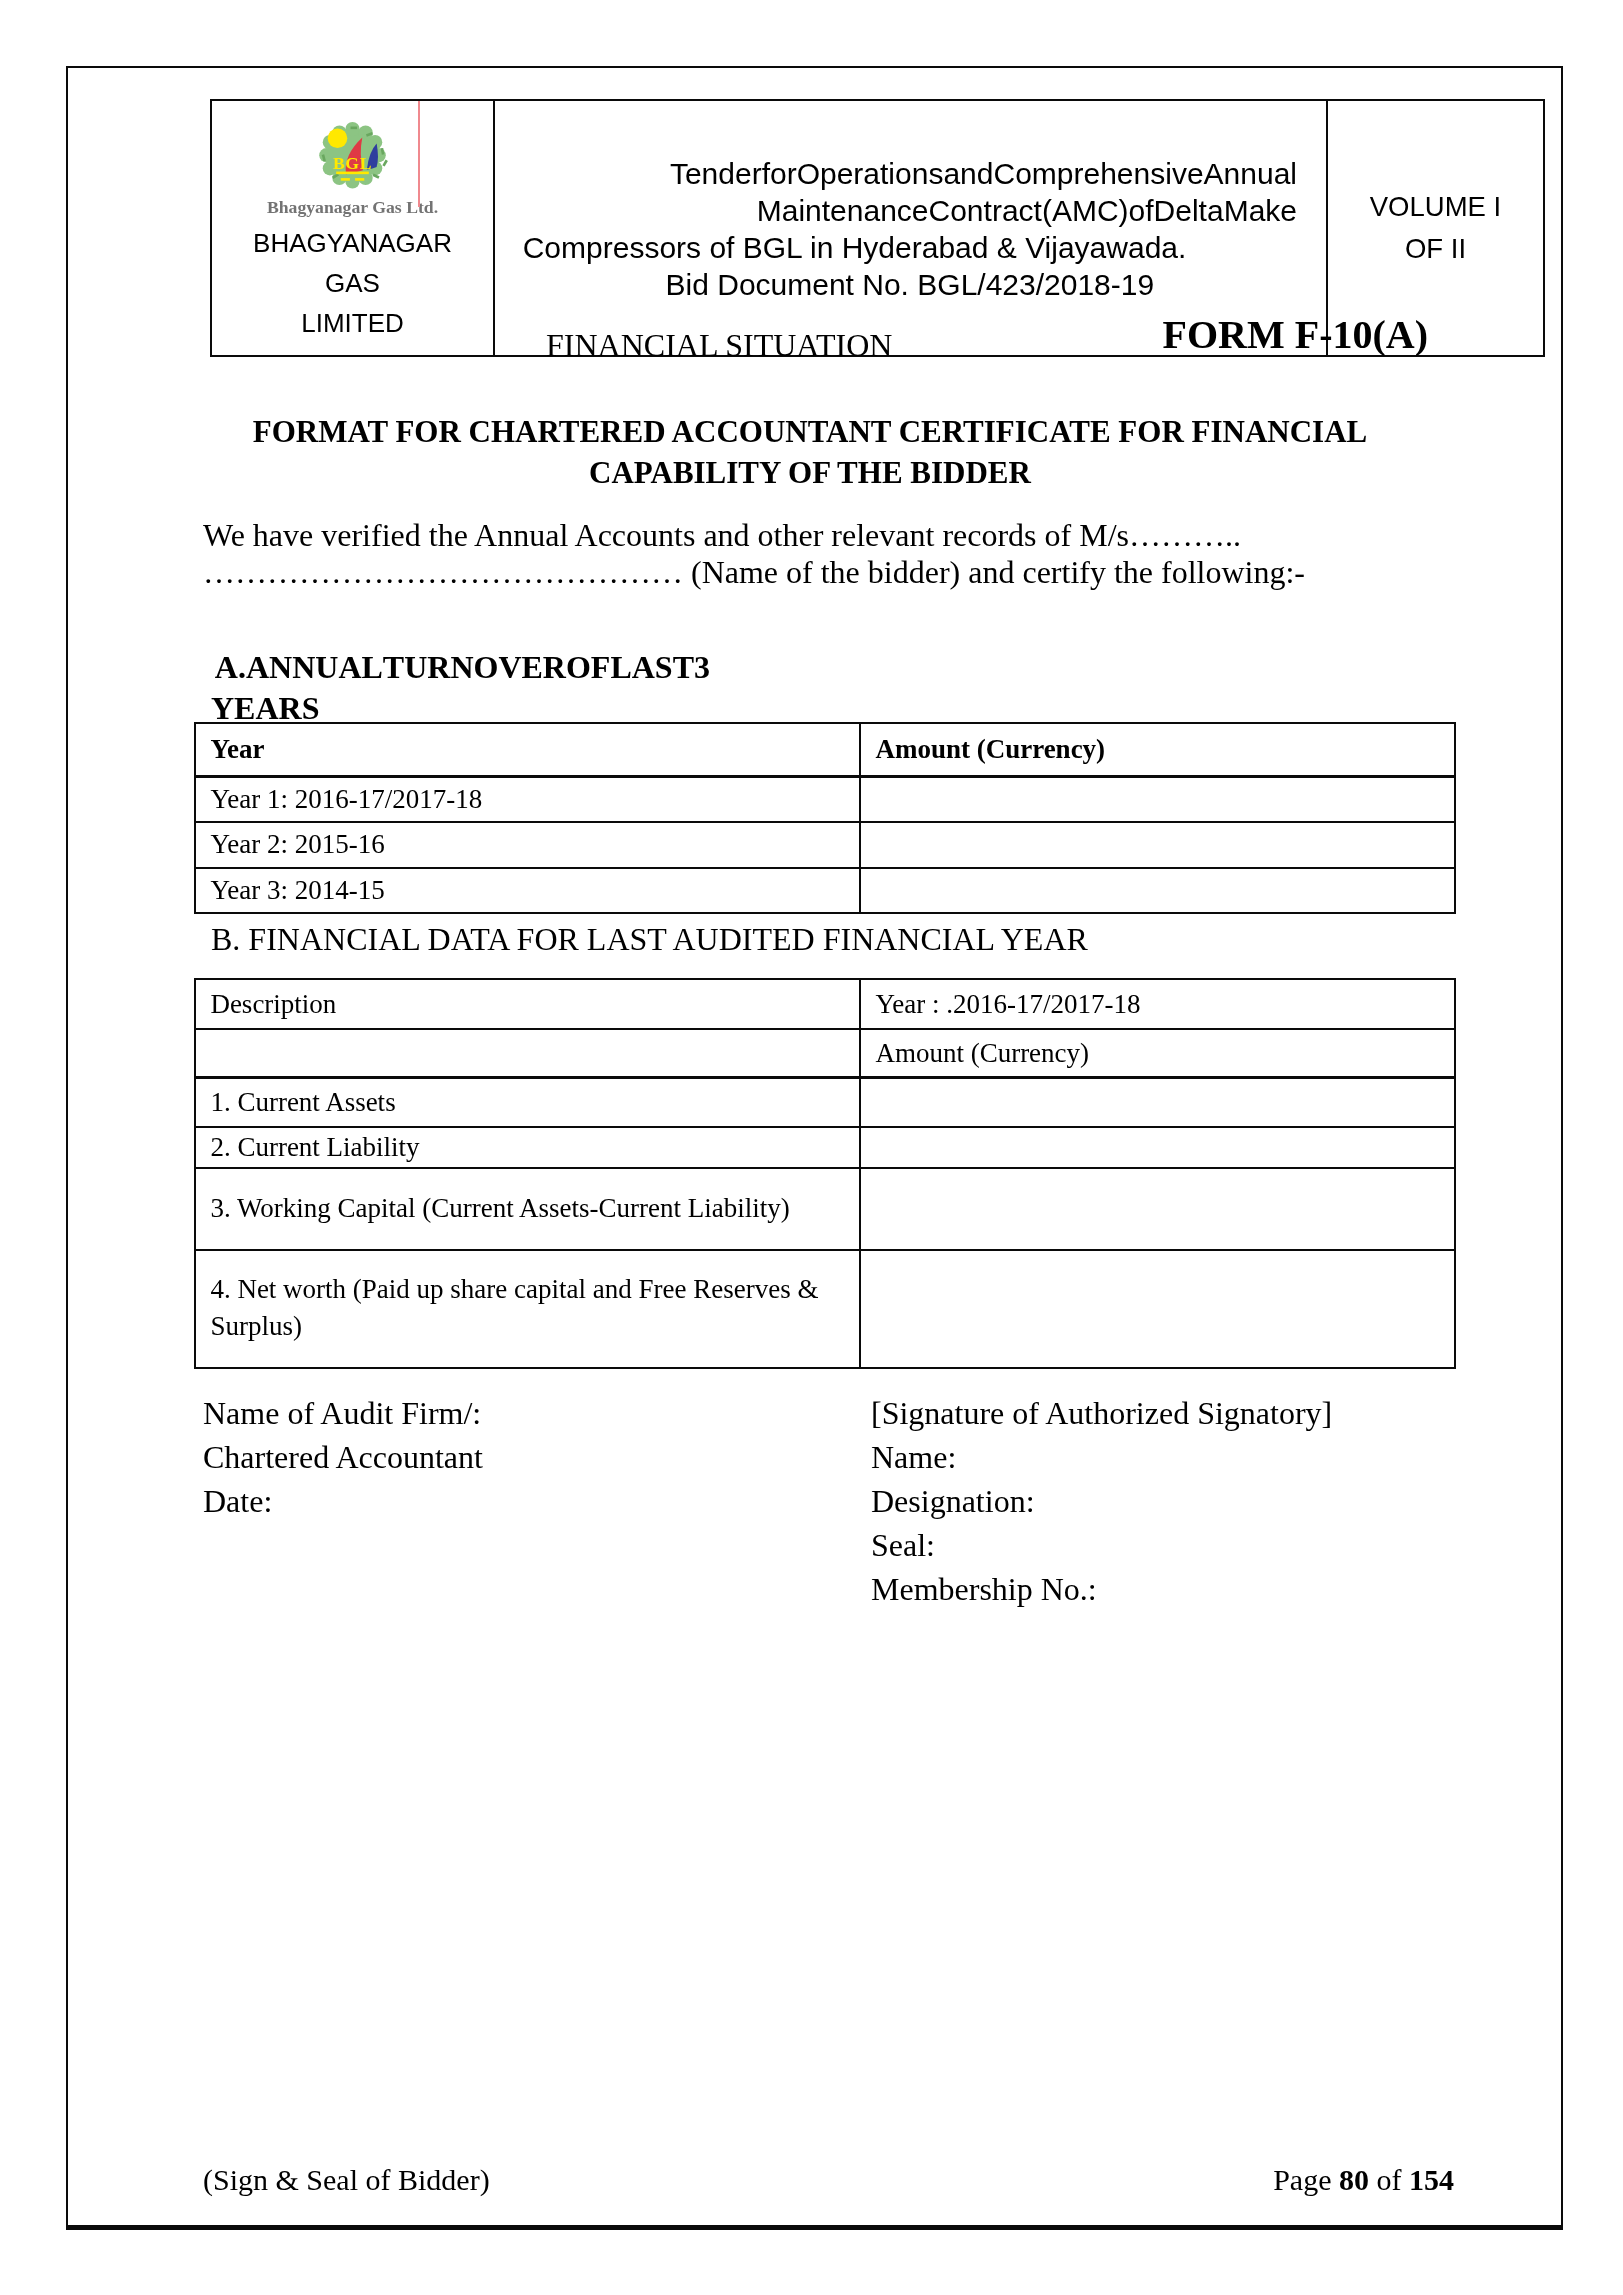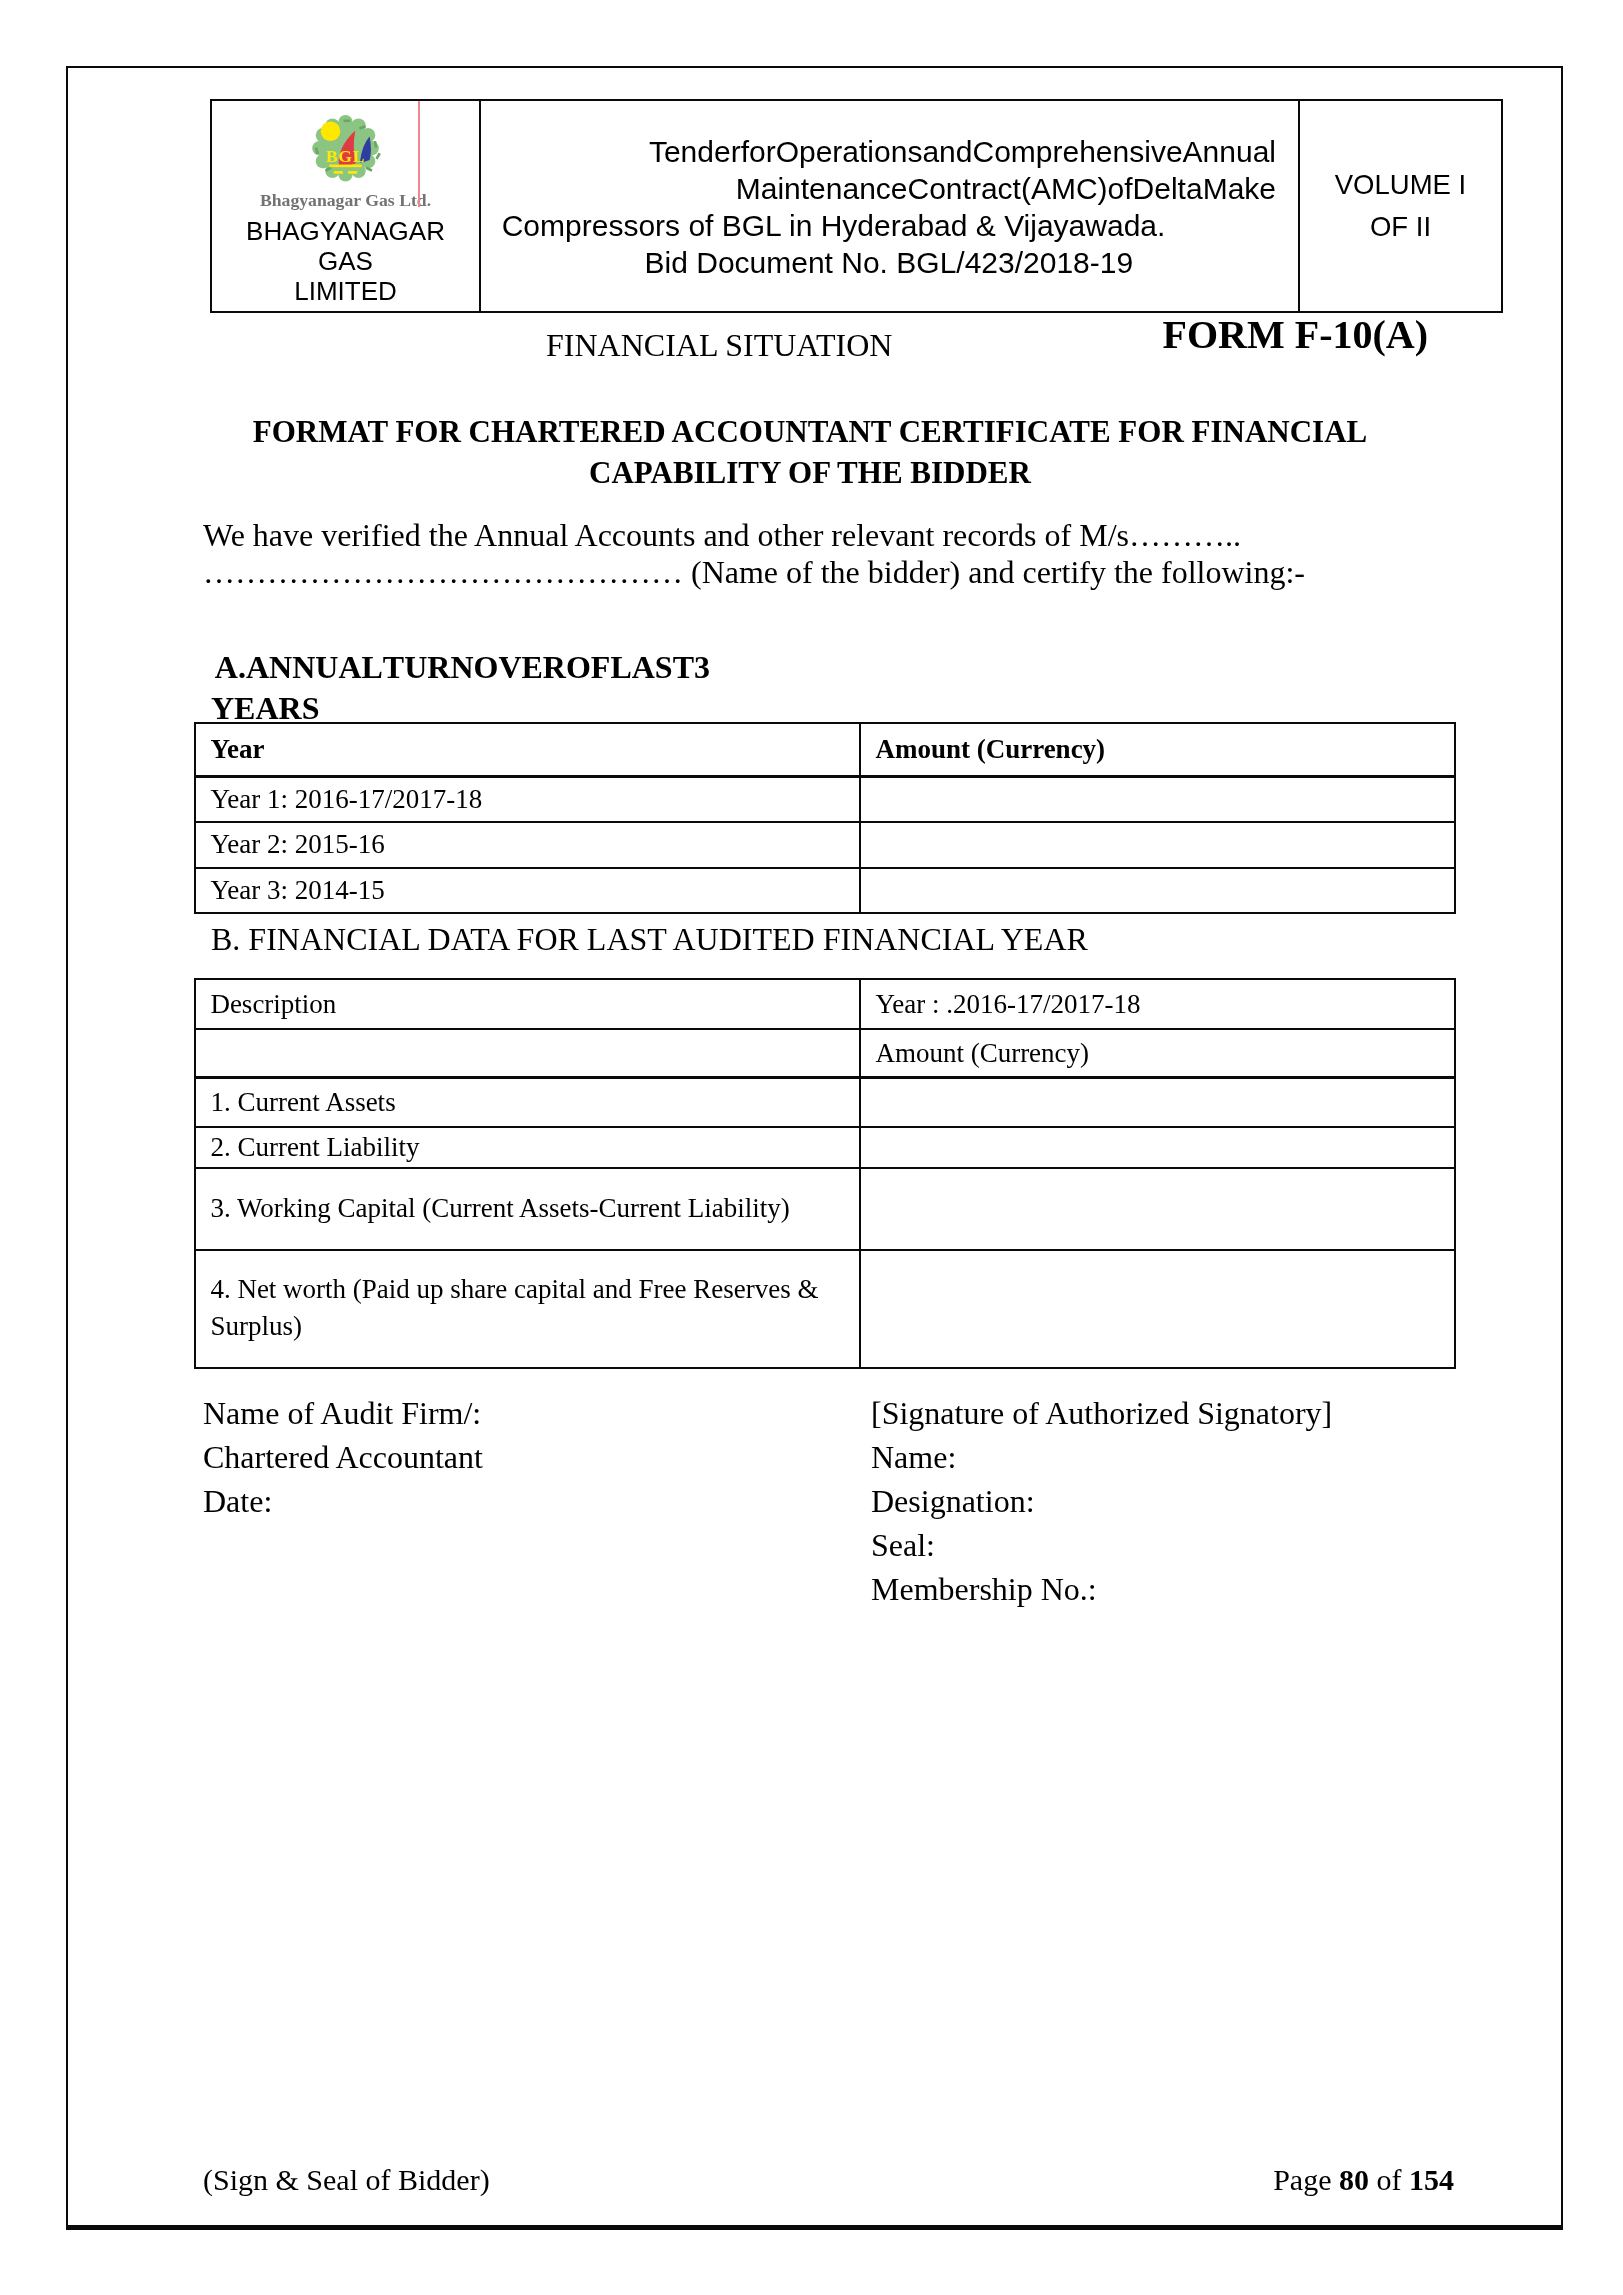--- a/index.html
+++ b/index.html
@@ -3,27 +3,27 @@
 <meta charset="utf-8">
 <style>
   html,body{margin:0;padding:0;background:#e8e8e8;}
   #page{position:relative;width:1623px;height:2295px;background:#ffffff;
         font-family:"Liberation Serif",serif;color:#000;overflow:hidden;}
   #frame{position:absolute;left:66px;top:66px;width:1493px;height:2157px;
          border:2.6px solid #0a0a0a;border-bottom-width:5.9px;}
 
   
   #header-table{position:absolute;left:210px;top:99px;border-collapse:collapse;table-layout:fixed;}
-  #header-table td{border:2.6px solid #0a0a0a;vertical-align:middle;padding:5px;}
+  #header-table td{border:2.6px solid #0a0a0a;vertical-align:middle;padding:12px;}
   td.logo-cell{width:257px;height:161px;position:relative;text-align:center;}
   td.title-cell{width:807px;}
   td.volume-cell{width:191px;text-align:center;margin-left:24px;}
   .logo-wrap{display:flex;flex-direction:column;align-items:center;padding-top:6.5px;}
   .logo-caption{font-family:"Liberation Serif",serif;font-weight:bold;font-size:17.7px;color:#737373;margin-top:0px;}
-  .company-name{font-family:"Liberation Sans",sans-serif;font-size:26px;line-height:30px;color:#000;margin-top:5.2px;}
+  .company-name{font-family:"Liberation Sans",sans-serif;font-size:26px;line-height:40px;color:#000;margin-top:5.2px;}
   .red-rule{position:absolute;top:0;left:206px;width:2px;height:106px;background:#f0898e;}
   .title-inner{padding:7.9px 17px 6.5px 15.7px;font-family:"Liberation Sans",sans-serif;
                font-size:30px;line-height:37px;}
   .jrow{display:flex;justify-content:flex-end;}
   .crow{text-align:center;}
   .volume-cell{font-family:"Liberation Sans",sans-serif;font-size:27.5px;line-height:42px;}
 
   
   .abs{position:absolute;}
   #form-no{left:785px;top:311px;width:643px;text-align:right;font-weight:bold;font-size:40px;}

